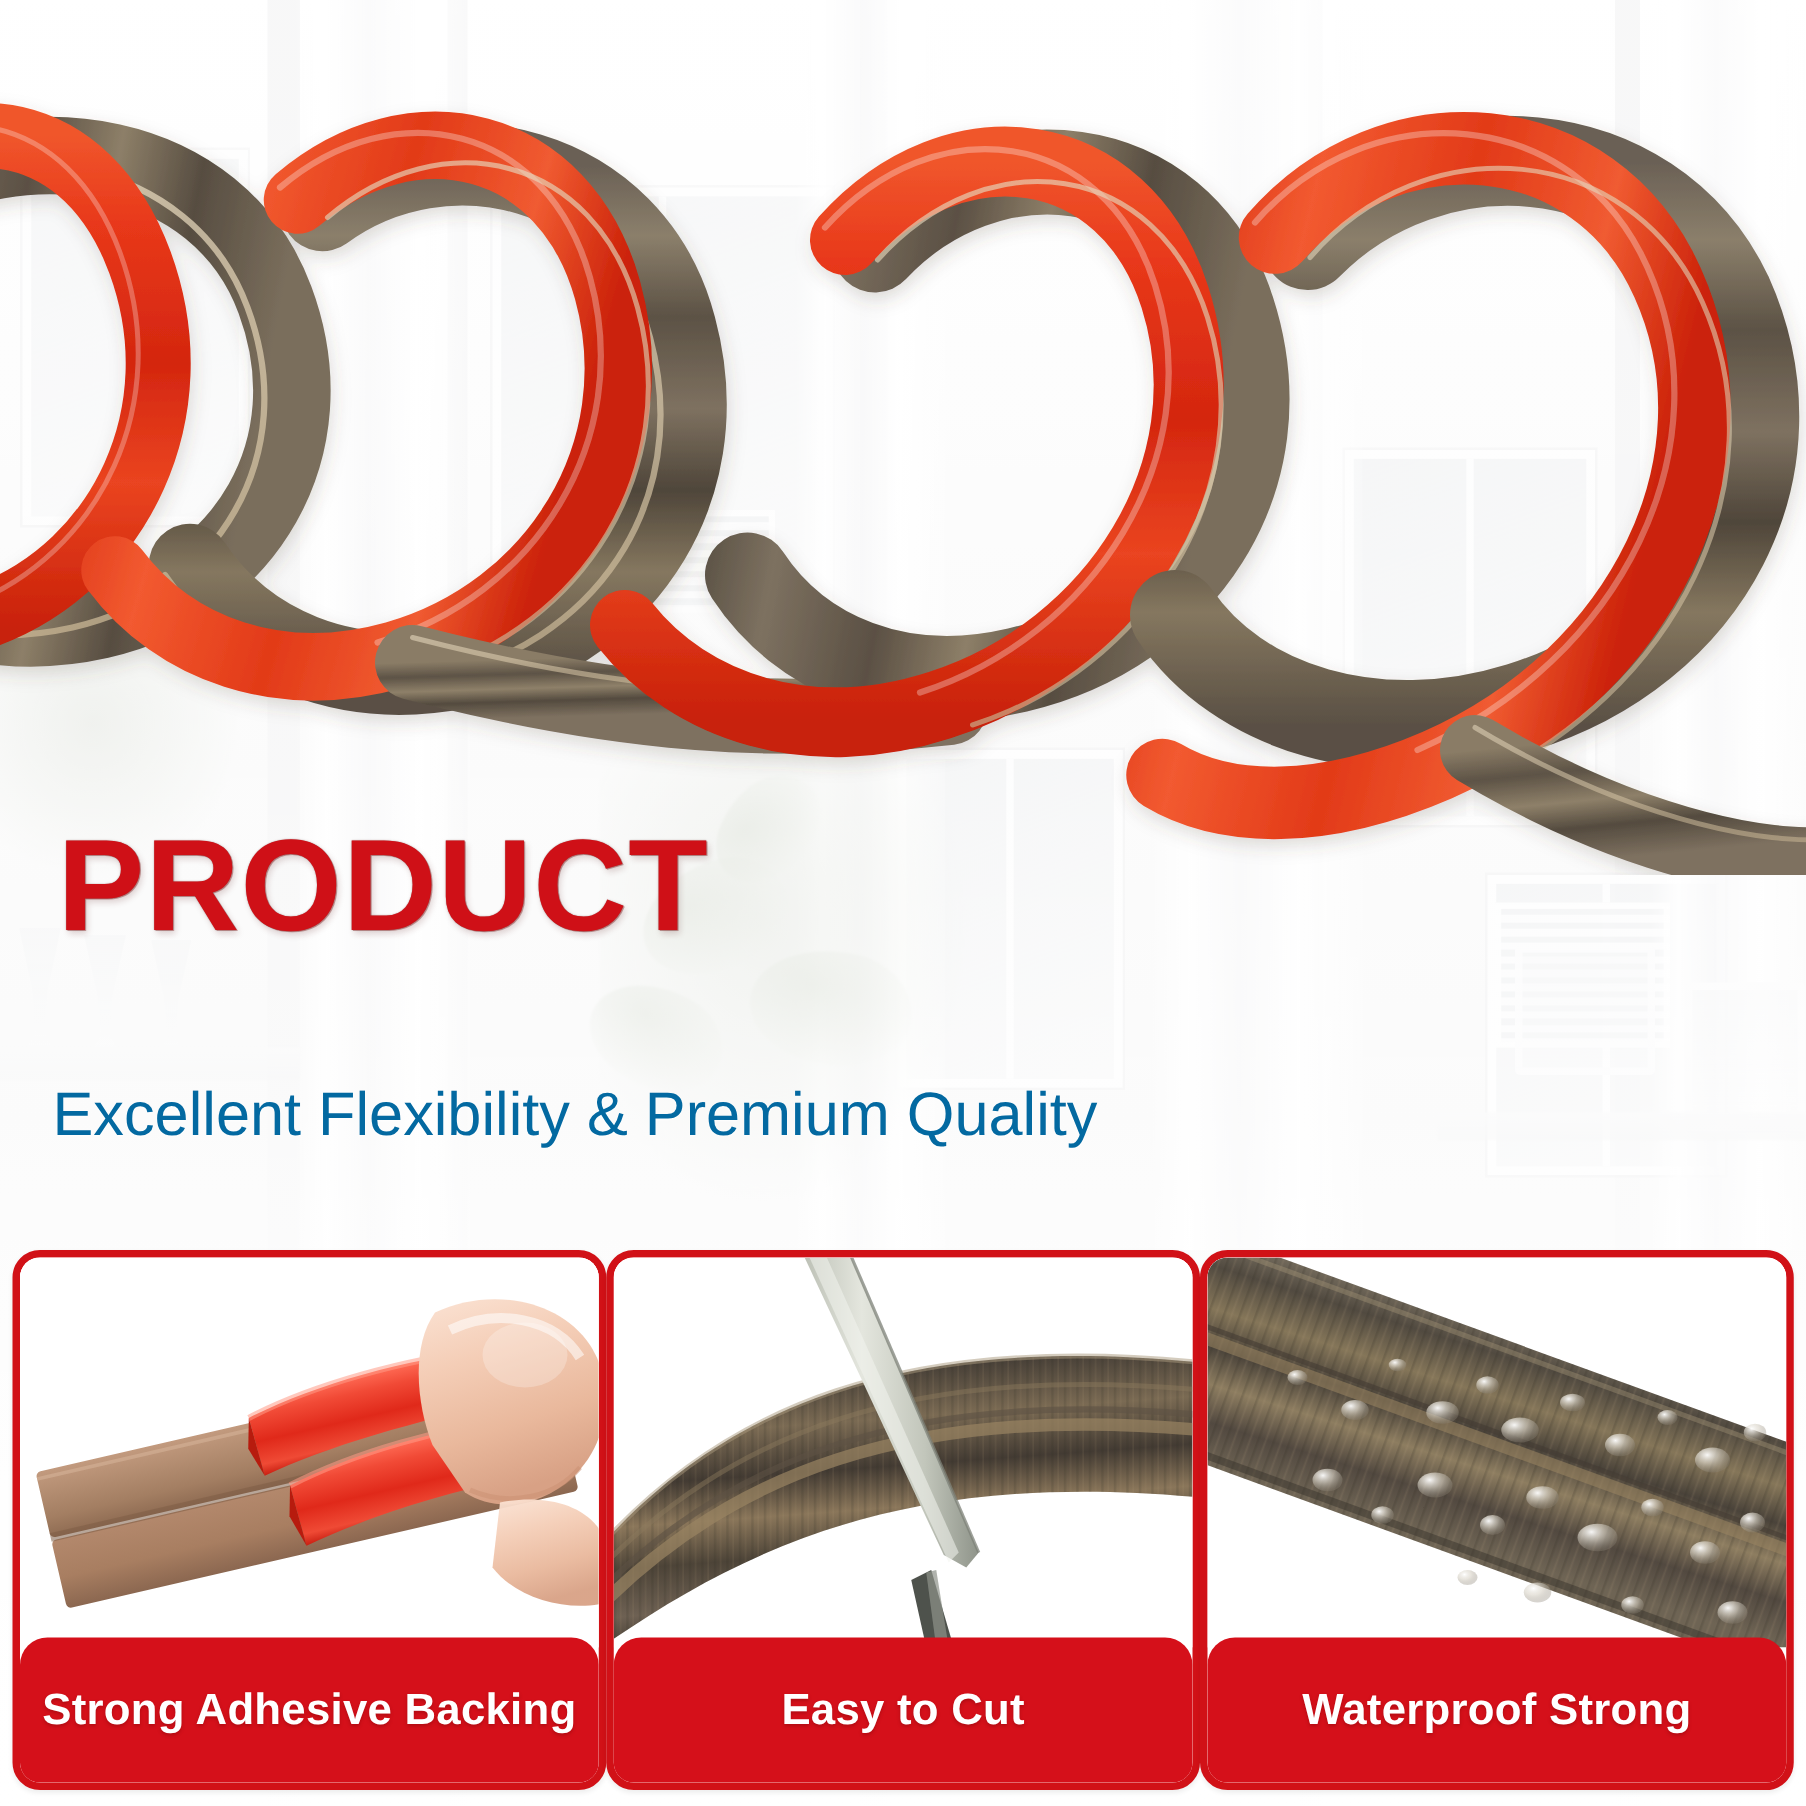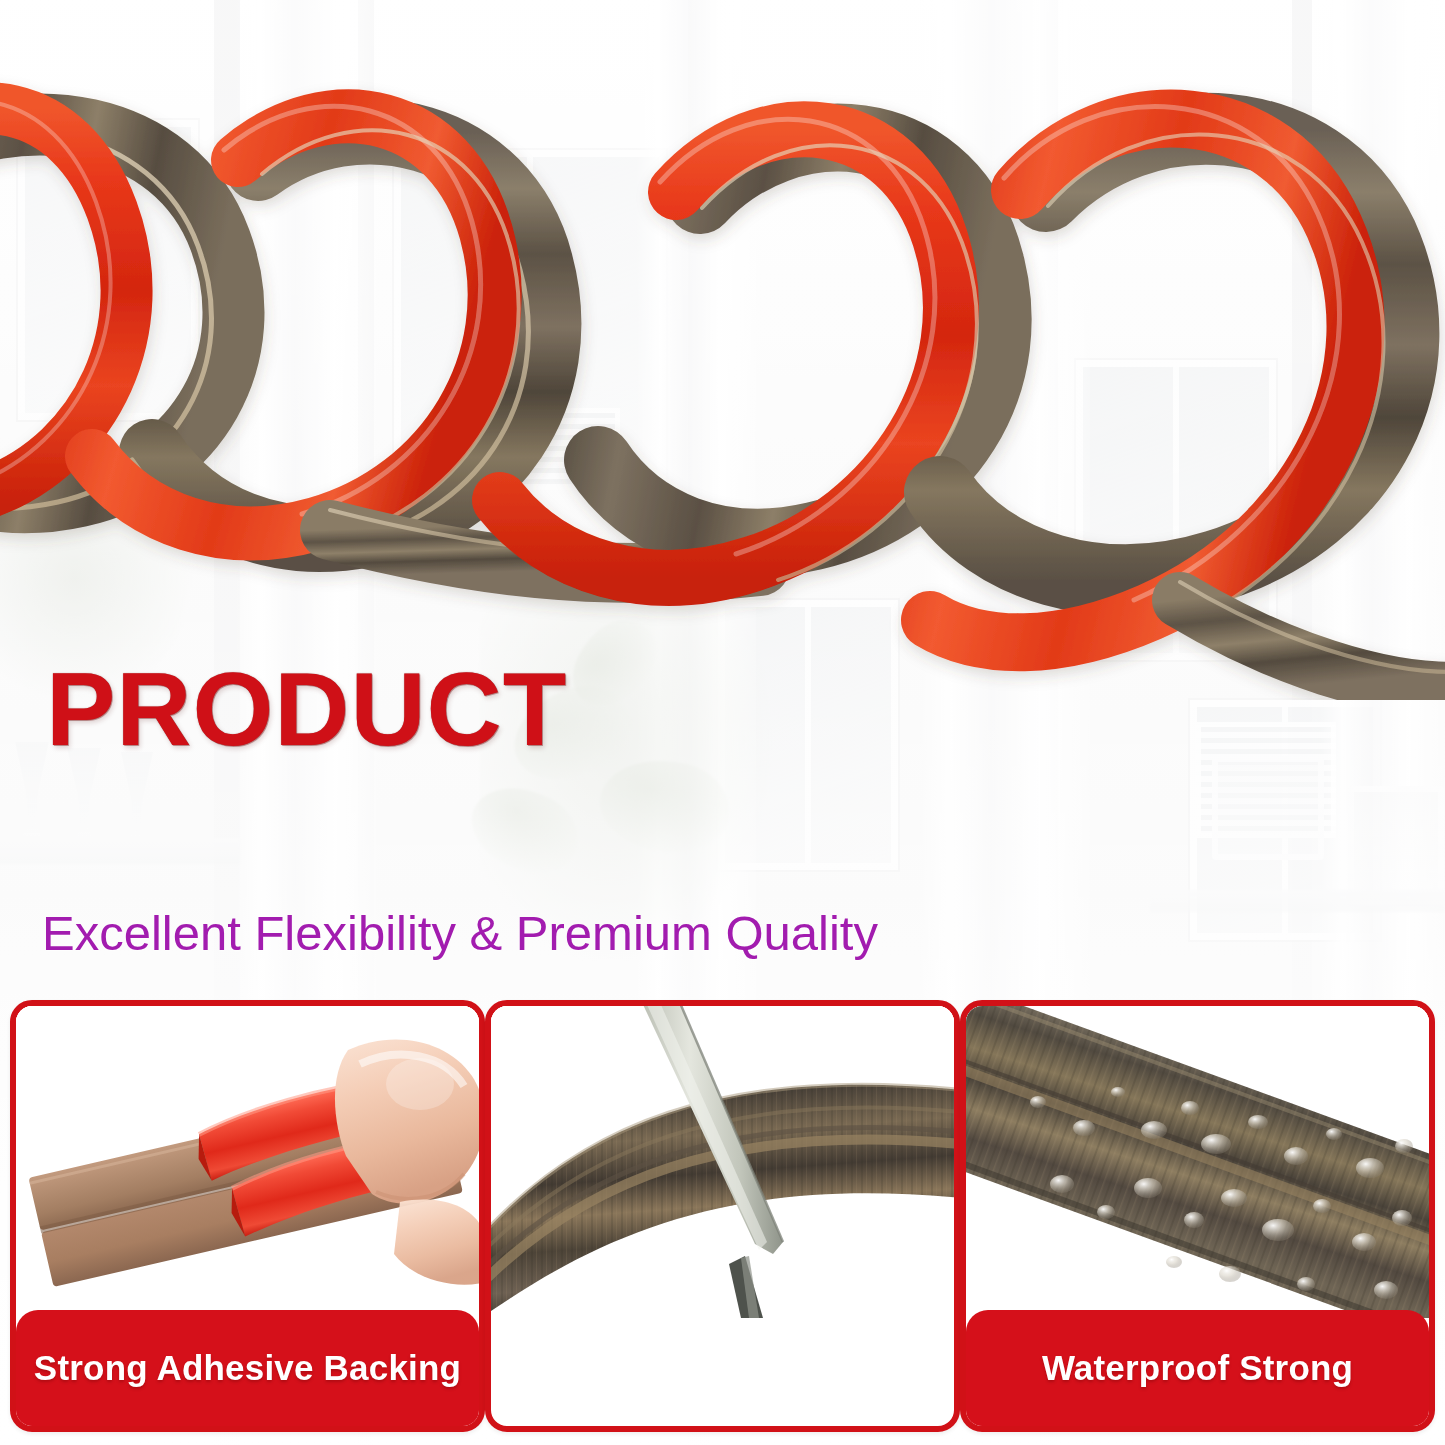--- a/index.html
+++ b/index.html
@@ -112,24 +112,24 @@
     color:#cf1017;
     font-family:"Liberation Sans", sans-serif;
     text-shadow:
       0 0 1px rgba(80,0,0,.55),
       1px 1px 0 rgba(120,8,8,.35),
       2px 3px 5px rgba(90,20,20,.18);
     white-space:nowrap;
   }
   .subhead {
     position:absolute;
-    left:42px; top:905px;
+    left:42px; top:864px;
     font-size:49px;
     font-weight:400;
-    color:#a21caf;
+    color:#0369a1;
     letter-spacing:0px;
     white-space:nowrap;
     text-shadow:0 1px 2px rgba(255,255,255,.85);
   }
 
   
   .panels {
     position:absolute;
     left:10px; top:1000px;
     width:1425px; height:432px;
@@ -486,20 +486,21 @@
           <g>
             <path d="M 148 -10 L 186 -10 L 292 236 L 282 248 L 264 238 Z" fill="url(#blade)"></path>
             <path d="M 152 -10 L 166 -10 L 276 236 L 268 244 Z" fill="#f2f4ee" opacity=".55"></path>
             <path d="M 186 -10 L 292 236" fill="none" stroke="#7d8278" stroke-width="2.5" opacity=".75"></path>
 
             <path d="M 238 258 L 254 250 L 272 312 L 250 312 Z" fill="#3b3f38" opacity=".9"></path>
             <path d="M 250 252 L 258 250 L 268 312 L 258 312 Z" fill="#8e938a" opacity=".7"></path>
           </g>
         </svg>
       </div>
+      <div class="panel-caption">Easy to Cut</div>
     </div>
 
     <div class="panel">
       <div class="panel-photo">
         <svg width="470" height="312" viewBox="0 0 470 312" xmlns="http://www.w3.org/2000/svg" aria-hidden="true">
           <defs>
             <linearGradient id="grainWet" x1="0" y1="0" x2="0.2" y2="1">
               <stop offset="0%" stop-color="#7d7464"></stop>
               <stop offset="16%" stop-color="#514a40"></stop>
               <stop offset="34%" stop-color="#857659"></stop>

